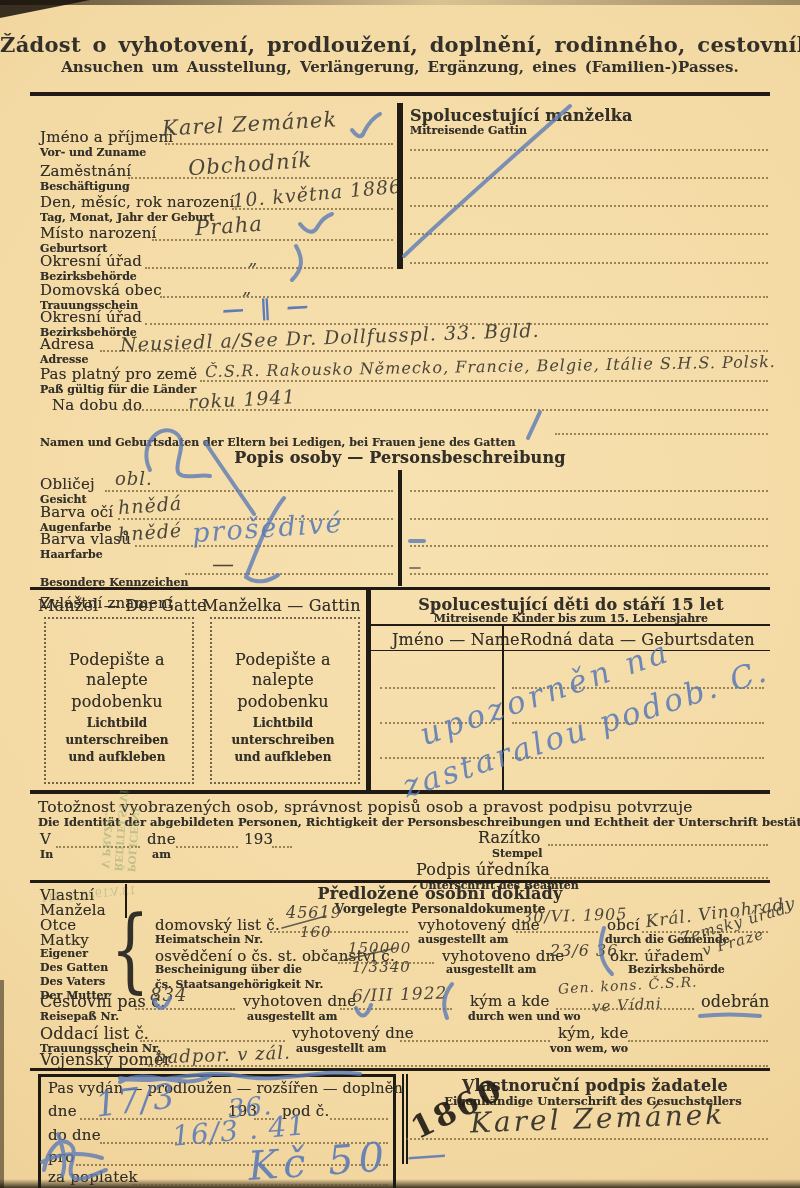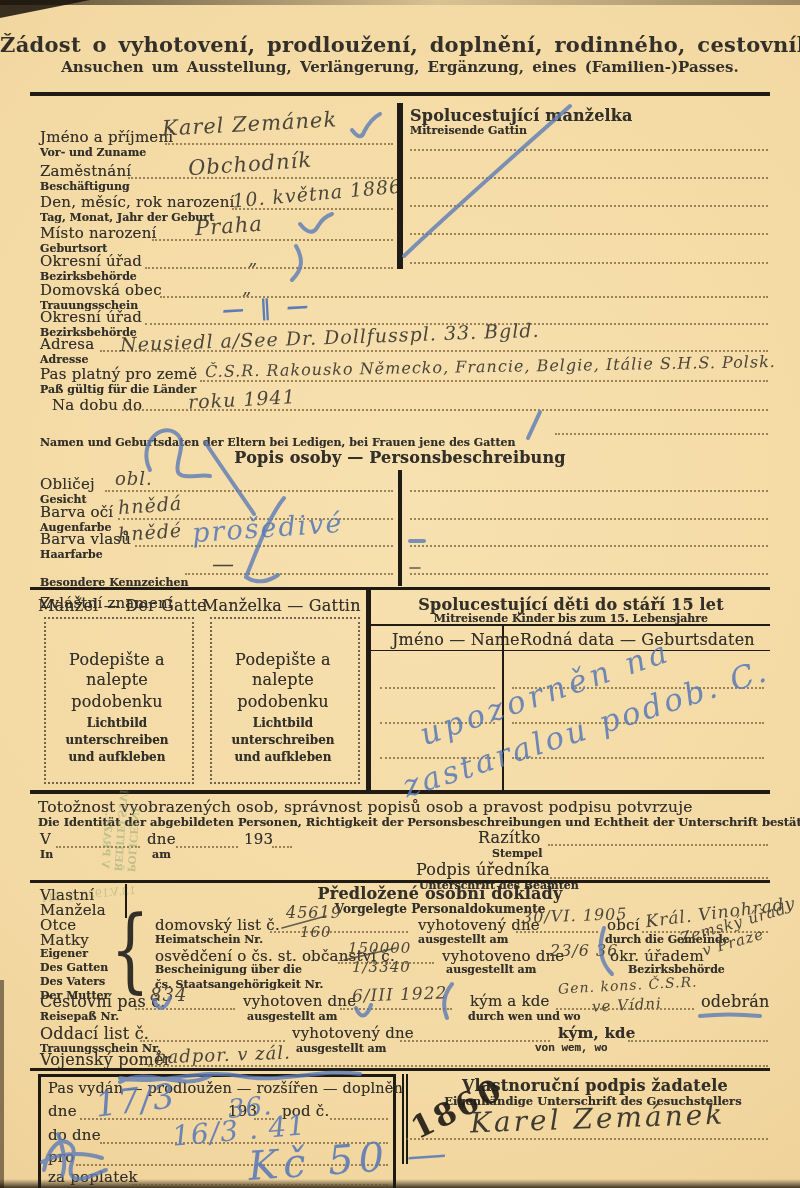--- a/index.html
+++ b/index.html
@@ -246,22 +246,22 @@
   <div class="abs hw" style="left:592px;top:996px;font-size:15px;transform:rotate(-3deg);">ve Vídni</div>
   <div class="abs dots" style="left:556px;top:1007px;width:138px;"></div>
   <div class="abs cz" style="left:701px;top:992px;font-size:16px;">odebrán</div>
 
   <div class="abs cz" style="left:40px;top:1024px;font-size:16px;">Oddací list č.</div>
   <div class="abs de" style="left:40px;top:1042px;">Trauungsschein Nr.</div>
   <div class="abs dots" style="left:140px;top:1039px;width:145px;"></div>
   <div class="abs cz" style="left:292px;top:1024px;">vyhotovený dne</div>
   <div class="abs de" style="left:296px;top:1042px;">ausgestellt am</div>
   <div class="abs dots" style="left:400px;top:1039px;width:150px;"></div>
-  <div class="abs cz" style="left:558px;top:1024px;font-weight:bold;">kým, kde</div>
-  <div class="abs de" style="left:535px;top:1042px;font-family:Liberation Mono, monospace;">von wem, wo</div>
+  <div class="abs cz" style="left:558px;top:1024px;">kým, kde</div>
+  <div class="abs de" style="left:550px;top:1042px;">von wem, wo</div>
   <div class="abs dots" style="left:628px;top:1039px;width:140px;"></div>
 
   <div class="abs cz" style="left:40px;top:1050px;font-size:16px;">Vojenský poměr</div>
   <div class="abs hw" style="left:155px;top:1044px;font-size:18px;transform:rotate(-2deg);">nadpor. v zál.</div>
   <div class="abs dots" style="left:148px;top:1064px;width:620px;"></div>
 
   <div class="abs rule" style="left:30px;top:1068px;width:740px;height:3px;"></div>
   <div class="abs" style="left:38px;top:1074px;width:358px;height:114px;border:3px solid #1d1a14;border-bottom:none;box-sizing:border-box;"></div>
   <div class="abs" style="left:402px;top:1074px;width:6px;height:90px;border-left:2px solid #1d1a14;border-right:2px solid #1d1a14;box-sizing:border-box;"></div>
 

